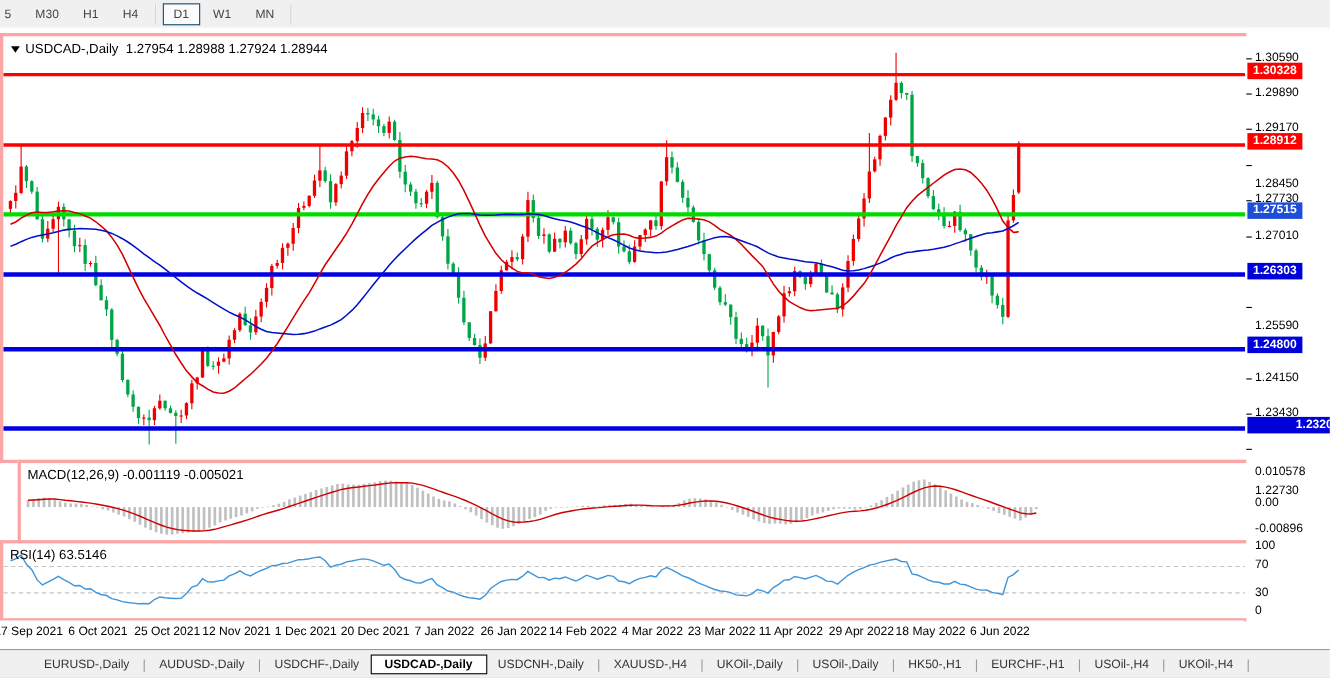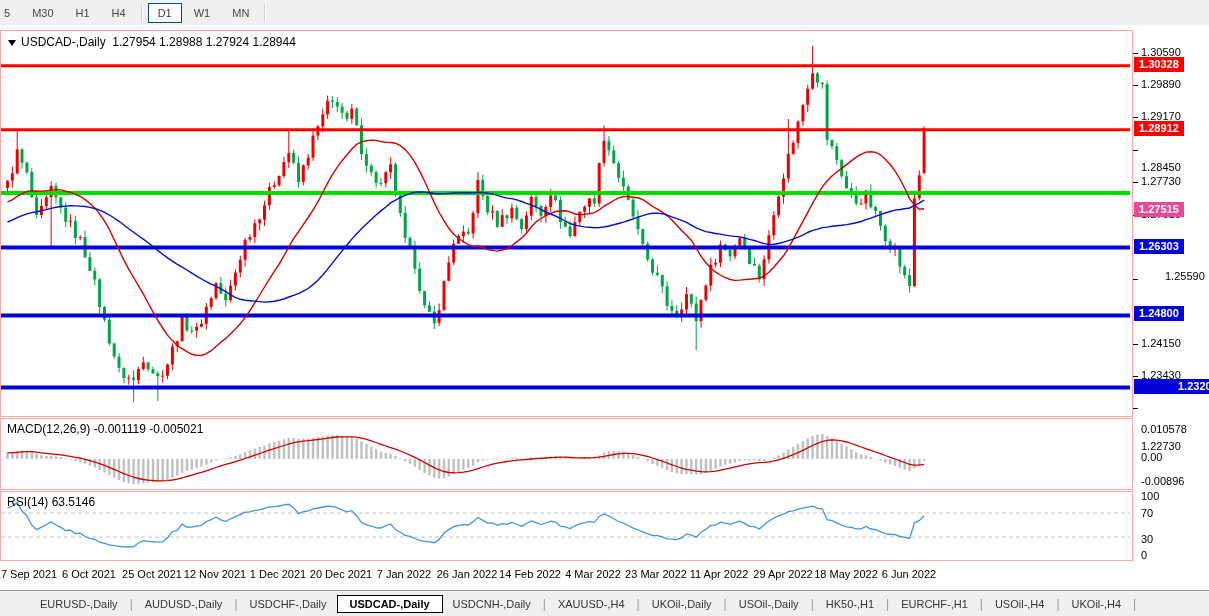--- a/index.html
+++ b/index.html
@@ -5,23 +5,23 @@
   html,body{margin:0;padding:0;background:#d8d8d8;}
   #window{position:relative;width:1209px;height:616px;background:#ffffff;
     font-family:"Liberation Sans",sans-serif;overflow:hidden;-webkit-user-select:none;user-select:none;}
   
   #toolbar{position:absolute;left:0;top:0;width:1209px;height:25px;background:#f0f0f0;
     border-bottom:1px solid #ffffff;display:flex;align-items:center;}
   .tf-btn{font-size:11px;color:#444;padding:3px 9px;margin:0 1px;border:1px solid transparent;cursor:default;}
   .tf-btn.active{background:#fbfbfb;border:1px solid #0c4a6e;}
   .tf-sep{width:1px;height:18px;background:#d0d0d0;border-right:1px solid #fff;margin:0 4px;}
   
-  .panel{position:absolute;background:#ffffff;border:1px solid #fca5a5;}
+  .panel{position:absolute;background:#ffffff;border:3px solid #fca5a5;}
   #main-panel{left:0;top:30px;width:1131px;height:385px;}
-  #macd-panel{left:0;top:418px;width:1131px;height:70px;}
+  #macd-panel{left:16px;top:418px;width:1131px;height:70px;}
   #rsi-panel{left:0;top:491px;width:1131px;height:68px;}
   .panel svg{position:absolute;left:0;top:0;}
   #chart-title{position:absolute;left:7px;top:4px;font-size:12px;color:#000;white-space:nowrap;}
   #chart-title .tri{display:inline-block;width:0;height:0;border-left:4px solid transparent;
      border-right:4px solid transparent;border-top:6px solid #000;margin-right:5px;}
   .ind-label{position:absolute;left:6px;top:3px;font-size:12px;color:#000;white-space:nowrap;}
   
   #price-axis{position:absolute;left:1133px;top:26px;width:76px;height:560px;background:#fff;}
   .axis-tick{position:absolute;left:8px;font-size:11px;color:#000;white-space:nowrap;}
   .axis-dash{position:absolute;left:0;width:5px;height:1px;background:#000;}
@@ -664,30 +664,30 @@
       <div class="axis-tick" style="top: 52px;">1.29890</div>
       <div class="axis-dash" style="top: 91px;"></div>
       <div class="axis-tick" style="top: 84px; text-align: center;">1.29170</div>
       <div class="axis-dash" style="top: 124px;"></div>
       <div class="axis-tick" style="top: 117px; margin-top: 18px;">1.28450</div>
       <div class="axis-dash" style="top: 156px;"></div>
       <div class="axis-tick" style="top: 149px;">1.27730</div>
       <div class="axis-dash" style="top: 189px;"></div>
       <div class="axis-tick" style="top: 182px;">1.27010</div>
       <div class="axis-dash" style="top: 253px;"></div>
-      <div class="axis-tick" style="top: 244px; margin-left: 24px;">1.25590</div>
+      <div class="axis-tick" style="top: 264px;">1.25590</div>
       <div class="axis-dash" style="top: 318px;"></div>
       <div class="axis-tick" style="top: 311px;">1.24150</div>
       <div class="axis-dash" style="top: 350px;"></div>
       <div class="axis-tick" style="top: 343px;">1.23430</div>
       <div class="axis-dash" style="top: 382px;"></div>
       <div class="axis-tick" style="top: 375px; margin-top: 39px;">1.22730</div>
       <div class="axis-badge" style="top: 31px; background: rgb(255, 0, 0);">1.30328</div>
       <div class="axis-badge" style="top: 95px; background: rgb(255, 0, 0);">1.28912</div>
-      <div class="axis-badge" style="top: 176px; background: #ec4899;">1.27515</div>
+      <div class="axis-badge" style="top: 158px; background: #1d4ed8;">1.27515</div>
       <div class="axis-badge" style="top: 213px; background: rgb(0, 0, 216);">1.26303</div>
       <div class="axis-badge" style="top: 280px; background: rgb(0, 0, 216);">1.24800</div>
       <div class="axis-badge" style="top: 353px; background: rgb(0, 0, 216); padding-left: 44px;">1.23203</div>
       <div class="axis-tick" style="top: 397px;">0.010578</div>
       <div class="axis-tick" style="top: 425px;">0.00</div>
       <div class="axis-tick" style="top: 449px;">-0.00896</div>
       <div class="axis-tick" style="top: 464px;">100</div>
       <div class="axis-tick" style="top: 481px;">70</div>
       <div class="axis-tick" style="top: 507px;">30</div>
       <div class="axis-tick" style="top: 523px;">0</div>

